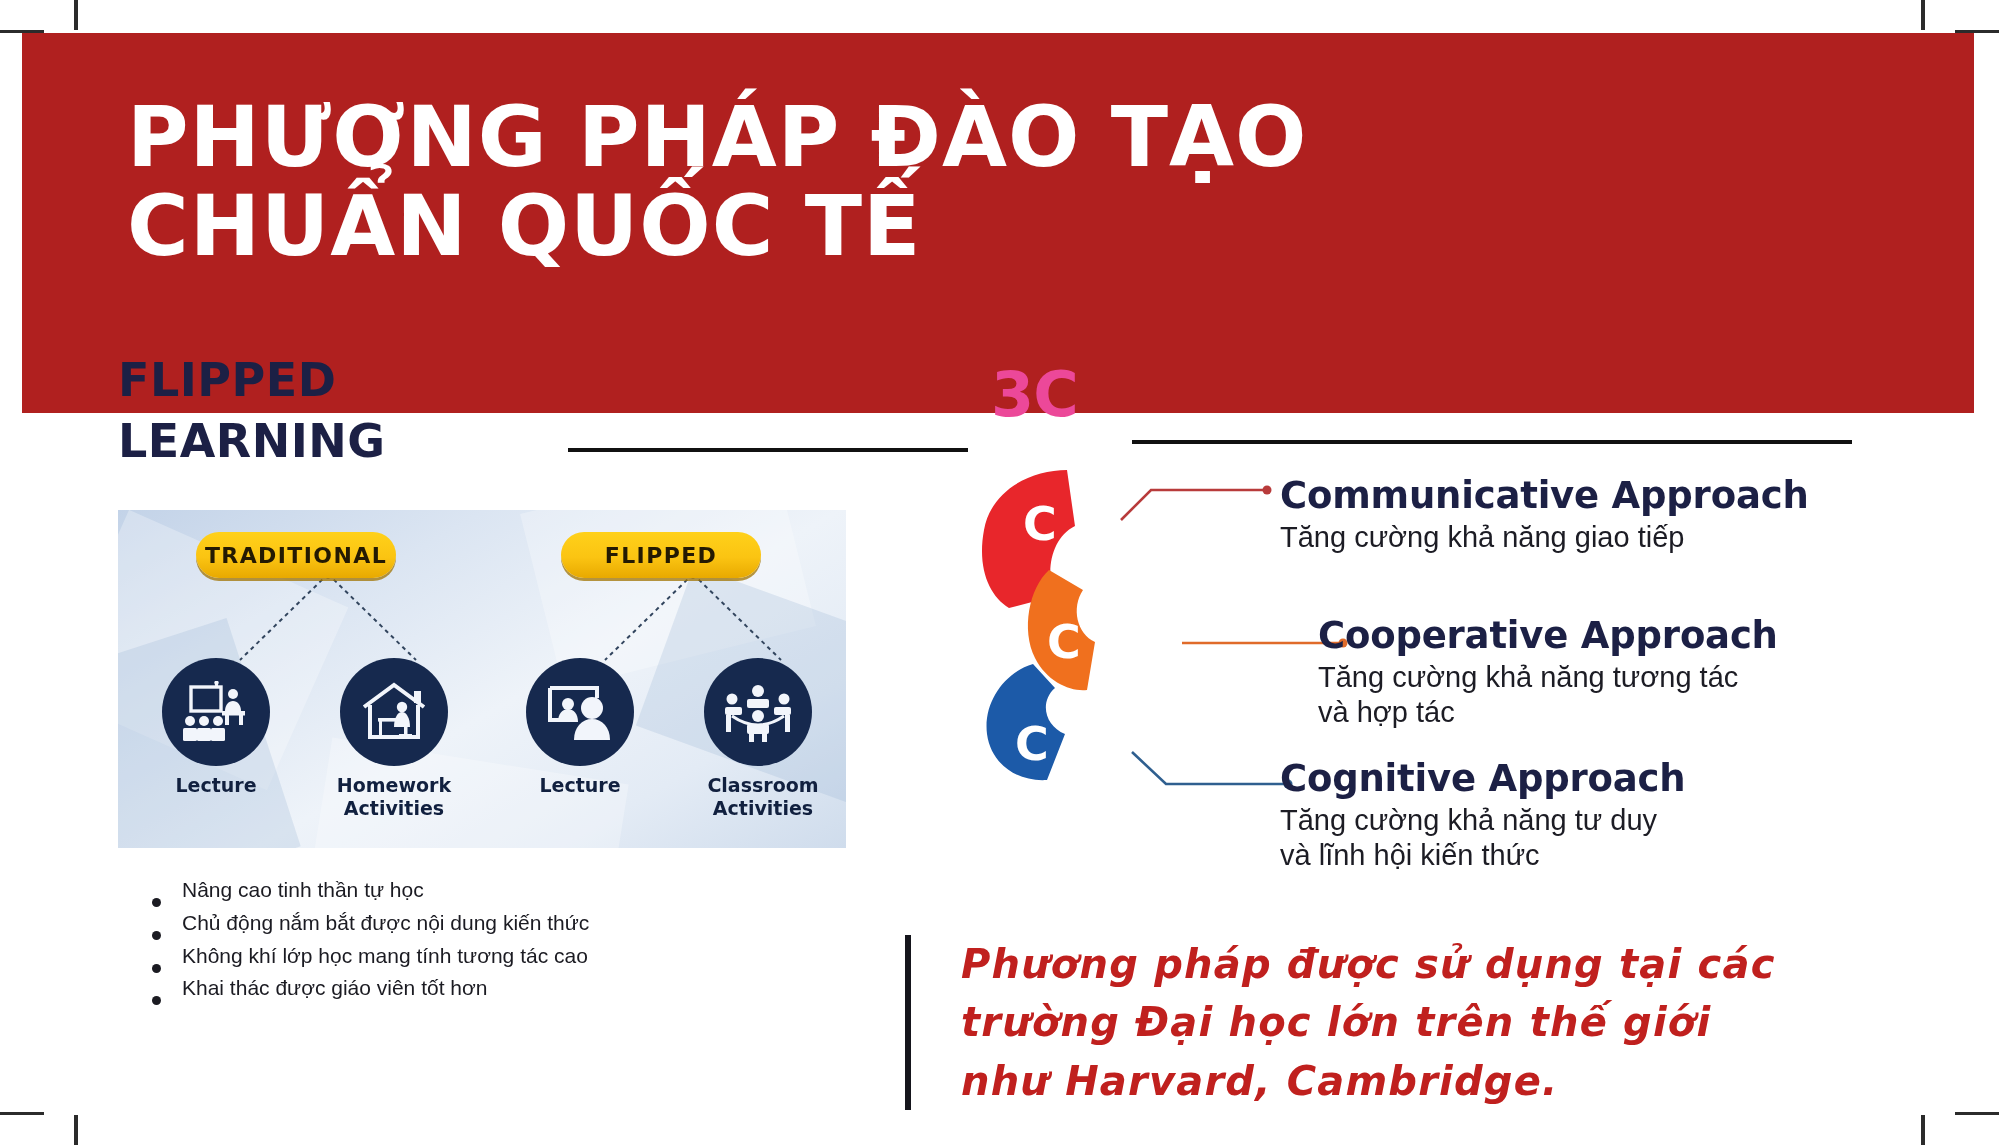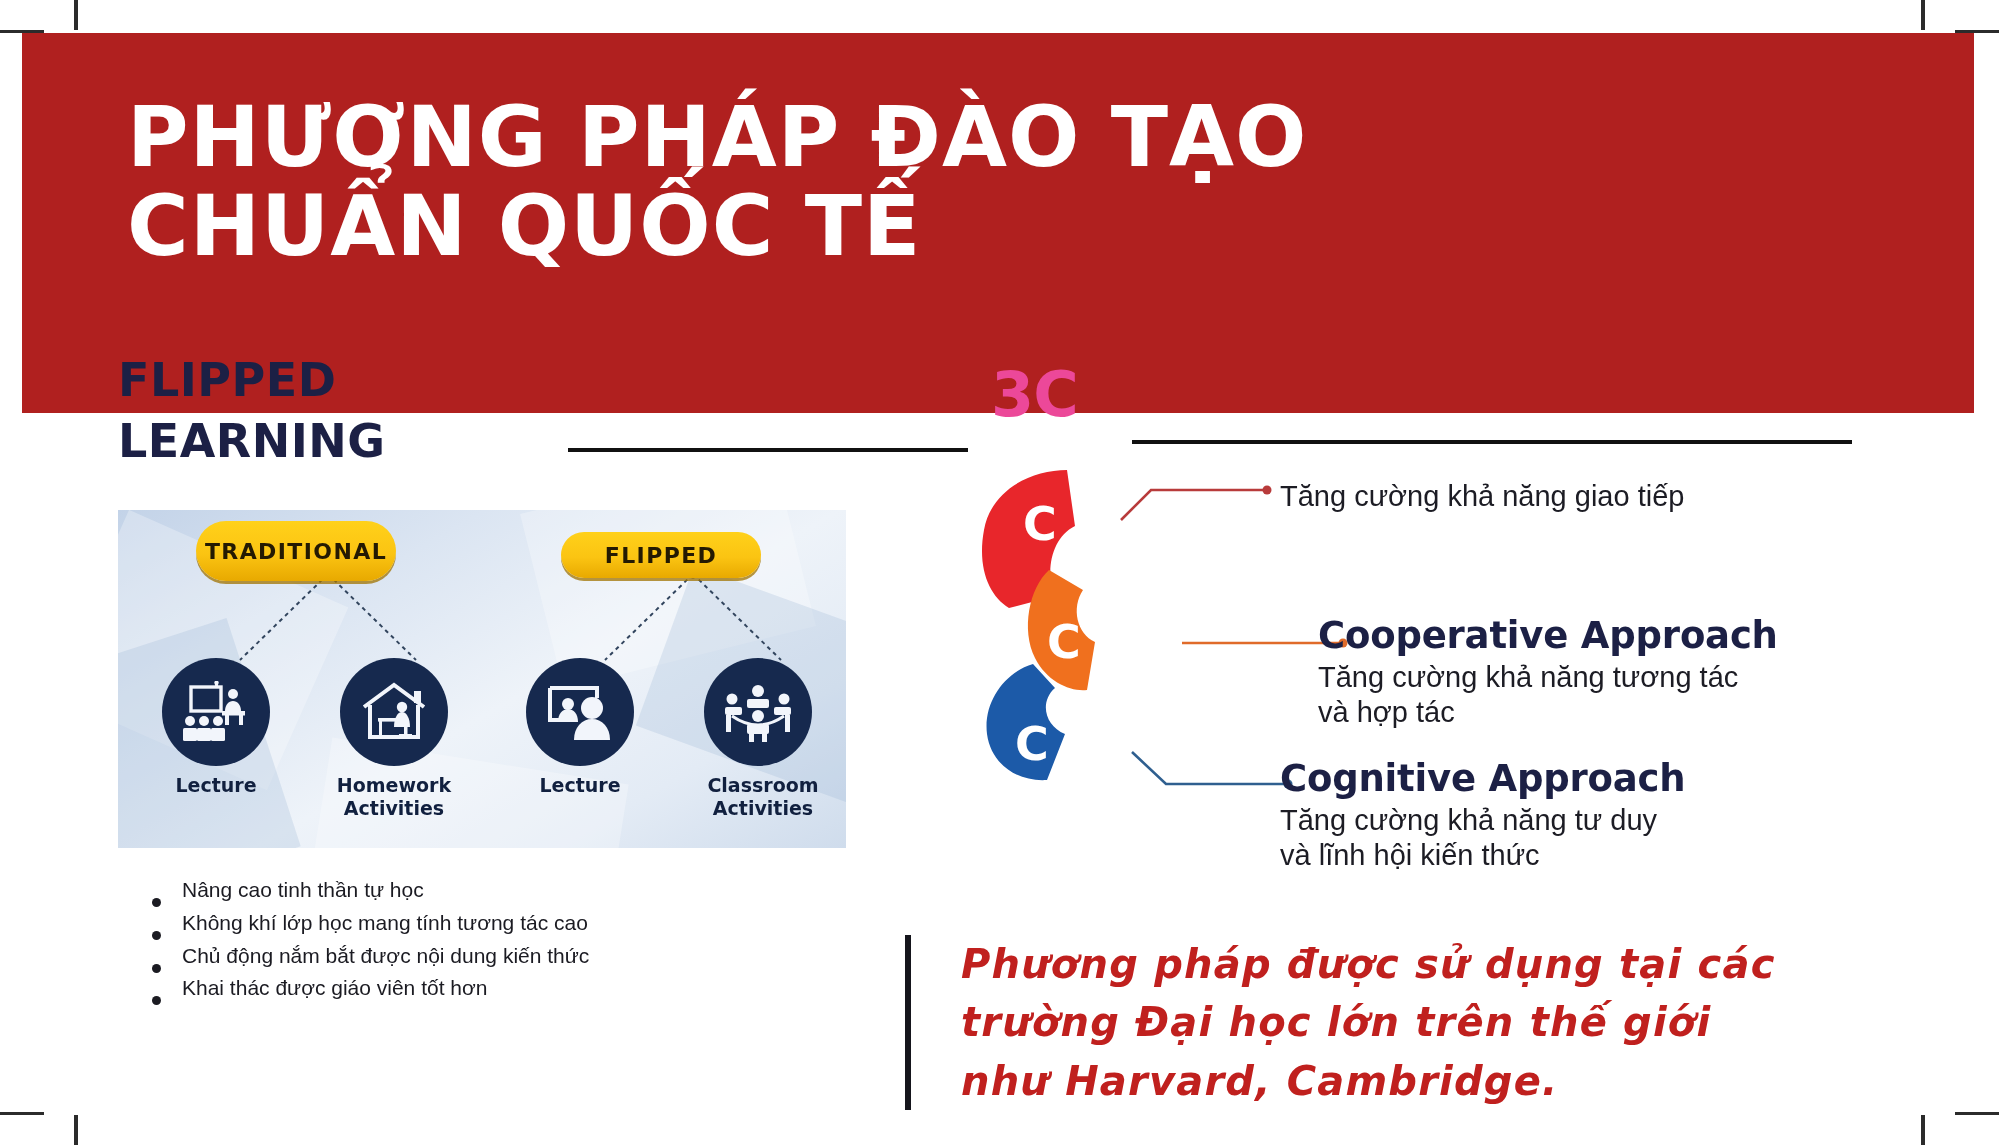--- a/index.html
+++ b/index.html
@@ -217,21 +217,21 @@
         <polyline points="150,2 238,88" fill="none" stroke="#32455e" stroke-width="2" stroke-dasharray="4 4"></polyline>
         <circle cx="150" cy="3" r="3.4" fill="#1d2b45"></circle>
       </svg>
 
       <svg class="connector" width="300" height="120" style="left:425px;top:62px;" viewBox="0 0 300 120">
         <polyline points="150,2 62,88" fill="none" stroke="#32455e" stroke-width="2" stroke-dasharray="4 4"></polyline>
         <polyline points="150,2 238,88" fill="none" stroke="#32455e" stroke-width="2" stroke-dasharray="4 4"></polyline>
         <circle cx="150" cy="3" r="3.4" fill="#1d2b45"></circle>
       </svg>
 
-      <div class="badge" style="left:78px;top:11px;width:200px;height:60px;">
+      <div class="badge" style="left:78px;top:22px;width:200px;height:46px;">
         <span>TRADITIONAL</span>
       </div>
       <div class="badge" style="left:443px;top:22px;width:200px;height:46px;">
         <span>FLIPPED</span>
       </div>
 
       <div class="circ" style="left:44px;top:148px;width:108px;height:108px;">
         <svg width="70" height="62" viewBox="0 0 70 62">
           <rect x="10" y="6" width="30" height="24" fill="none" stroke="#f2f5fb" stroke-width="3.4"></rect>
           <rect x="34" y="2" width="3" height="5" fill="#f2f5fb"></rect>
@@ -297,22 +297,22 @@
           <rect x="40" y="52" width="5" height="8" fill="#f2f5fb"></rect>
           <path d="M10 34 Q36 52 62 34" fill="none" stroke="#f2f5fb" stroke-width="3"></path>
         </svg>
       </div>
       <div class="cap" style="left:570px;top:264px;width:150px;">Classroom
 Activities</div>
     </div>
 
     <ul class="bullets">
       <li>Nâng cao tinh thần tự học</li>
+      <li>Chủ động nắm bắt được nội dung kiến thức</li>
       <li>Không khí lớp học mang tính tương tác cao</li>
-      <li>Chủ động nắm bắt được nội dung kiến thức</li>
       <li>Khai thác được giáo viên tốt hơn</li>
     </ul>
   </div>
 
   <div class="col-right">
     <div class="head3c">3C</div>
     <div class="rule-right"></div>
 
     <div class="clogo">
       <svg width="200" height="330" viewBox="0 0 200 330">
@@ -332,20 +332,21 @@
     <svg width="180" height="20" style="position:absolute;left:205px;top:283px;" viewBox="0 0 180 20">
       <path d="M2 10 L160 10" fill="none" stroke="#e06b2a" stroke-width="2.6"></path>
       <circle cx="163" cy="10" r="4.5" fill="#e06b2a"></circle>
     </svg>
     <svg width="180" height="60" style="position:absolute;left:155px;top:400px;" viewBox="0 0 180 60">
       <path d="M2 2 L36 34 L155 34" fill="none" stroke="#2f5f8f" stroke-width="2.6"></path>
       <circle cx="158" cy="34" r="4.5" fill="#2f5f8f"></circle>
     </svg>
 
     <div class="approach" style="left:305px;top:125px;width:640px;">
+      <div class="ap-title">Communicative Approach</div>
       <div class="ap-sub">Tăng cường khả năng giao tiếp</div>
     </div>
 
     <div class="approach" style="left:343px;top:265px;width:640px;">
       <div class="ap-title">Cooperative Approach</div>
       <div class="ap-sub">Tăng cường khả năng tương tác
 và hợp tác</div>
     </div>
 
     <div class="approach" style="left:305px;top:408px;width:640px;">

